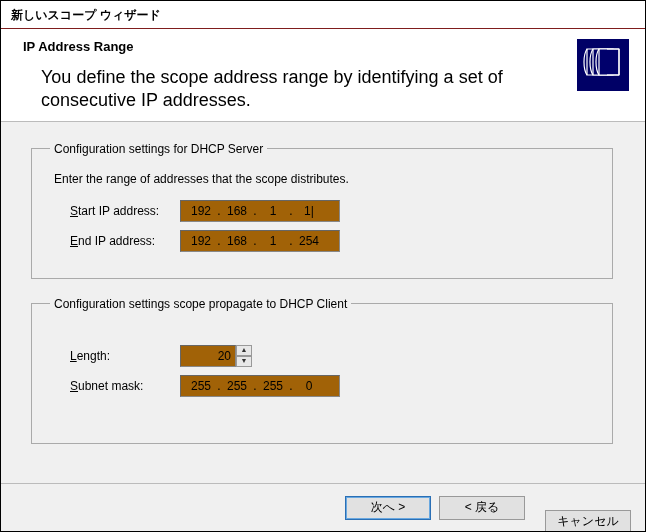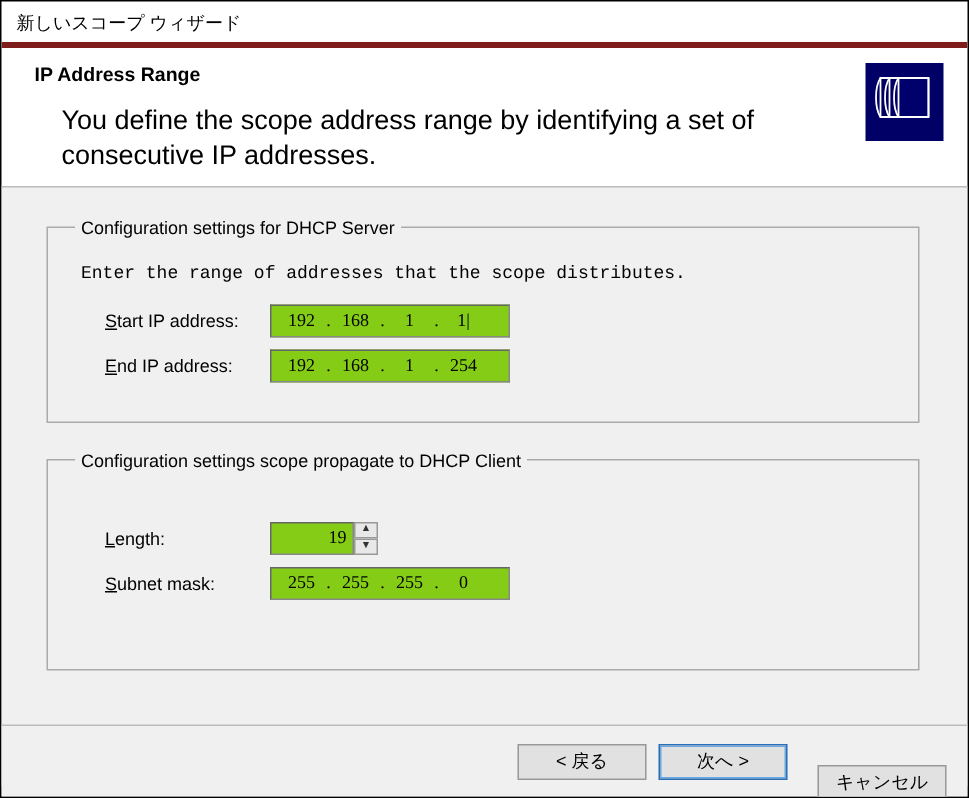--- a/index.html
+++ b/index.html
@@ -11,21 +11,22 @@
     color: #000;
     width: 646px;
     height: 532px;
     overflow: hidden;
     border: 1px solid #000;
     position: relative;
   }
   .titlebar {
     padding: 6px 10px 4px 10px;
     font-size: 12px;
-    border-bottom: 4px solid #7f1d1d;
+    border-bottom: 1px solid #7f1d1d;
+    font-weight: bold;
   }
   .header {
     padding: 10px 16px 8px 22px;
     display: flex;
     align-items: flex-start;
     justify-content: space-between;
   }
   .header-text { flex: 1; }
   .header-title {
     font-weight: bold;
@@ -59,42 +60,41 @@
     padding: 12px 18px 18px 18px;
     position: relative;
   }
   legend {
     font-size: 12px;
     padding: 0 4px;
     background: #f0f0f0;
   }
   .instr {
     margin: 4px 0 14px 4px;
-    font-family: Liberation Mono, monospace;
   }
   .row {
     display: flex;
     align-items: center;
     margin: 8px 0 8px 20px;
   }
   .row-label {
     width: 110px;
     flex-shrink: 0;
   }
   .row-label .ul { text-decoration: underline; }
   .ip-box, .mask-box, .len-box {
-    background: #84cc16;
+    background: #a16207;
     border: 1px solid #888;
     border-top-color: #666;
     border-left-color: #666;
     height: 22px;
     display: flex;
     align-items: center;
     padding: 0 6px;
-    font-family: Liberation Serif, serif;
+    font-family: Liberation Sans, sans-serif;
     font-size: 12px;
     letter-spacing: 0;
   }
   .ip-box, .mask-box { width: 160px; justify-content: flex-start; }
   .ip-seg { width: 28px; text-align: center; }
   .ip-dot { width: 8px; text-align: center; }
   .len-wrap { display: flex; align-items: center; }
   .len-box {
     width: 56px;
     justify-content: flex-end;
@@ -216,21 +216,21 @@
 
   <fieldset>
     <legend>Configuration settings scope propagate to DHCP Client</legend>
     <div style="height:14px"></div>
 
     <div class="row">
       <div class="row-label">
         <span class="ul">L</span><span>ength:</span>
       </div>
       <div class="len-wrap">
-        <div class="len-box">19</div>
+        <div class="len-box">20</div>
         <div class="spinner">
           <div class="spin-btn">▲</div>
           <div class="spin-btn">▼</div>
         </div>
       </div>
     </div>
 
     <div class="row">
       <div class="row-label">
         <span class="ul">S</span><span>ubnet mask:</span>
@@ -244,20 +244,20 @@
           <span class="ip-dot">.</span>
         <span class="ip-seg">0</span>
       </div>
     </div>
     <div style="height:20px"></div>
   </fieldset>
 
 </div>
 
 <div class="footer">
+  <div class="btn default">
+    <span>次へ &gt;</span>
+  </div>
   <div class="btn">
     <span>&lt; 戻る</span>
   </div>
-  <div class="btn default">
-    <span>次へ &gt;</span>
-  </div>
   <div class="btn gap-big">キャンセル</div>
 </div>
 
 </body></html>

